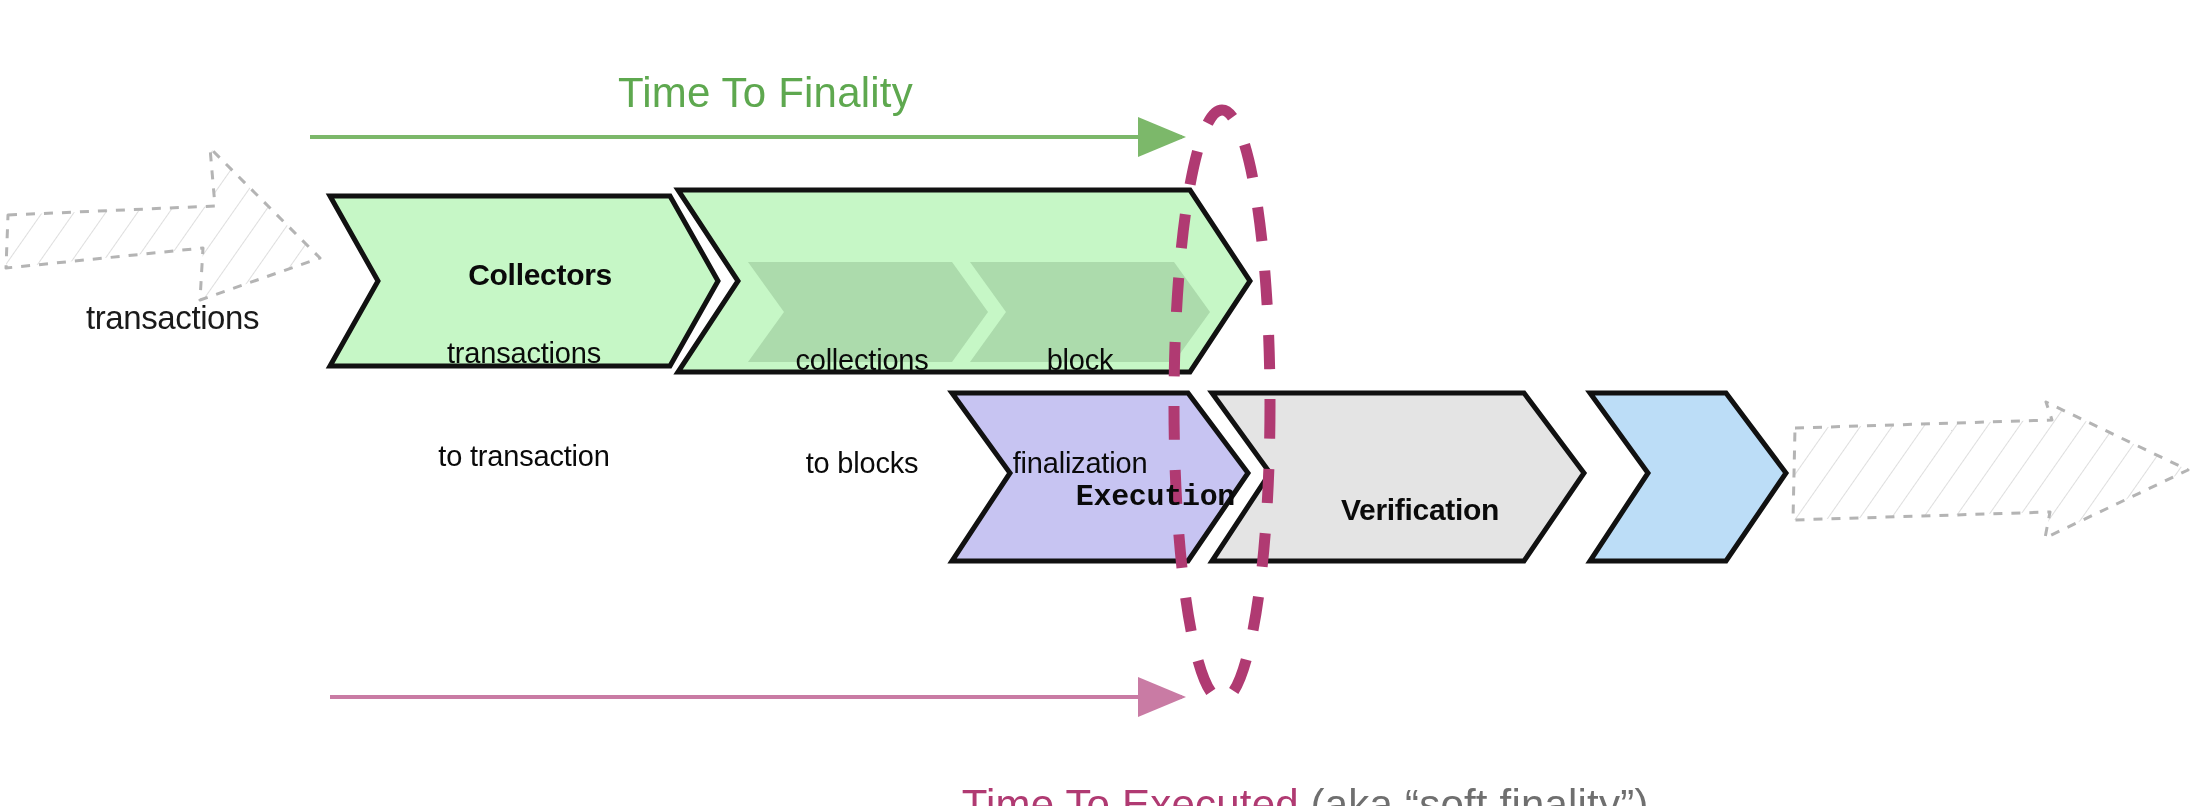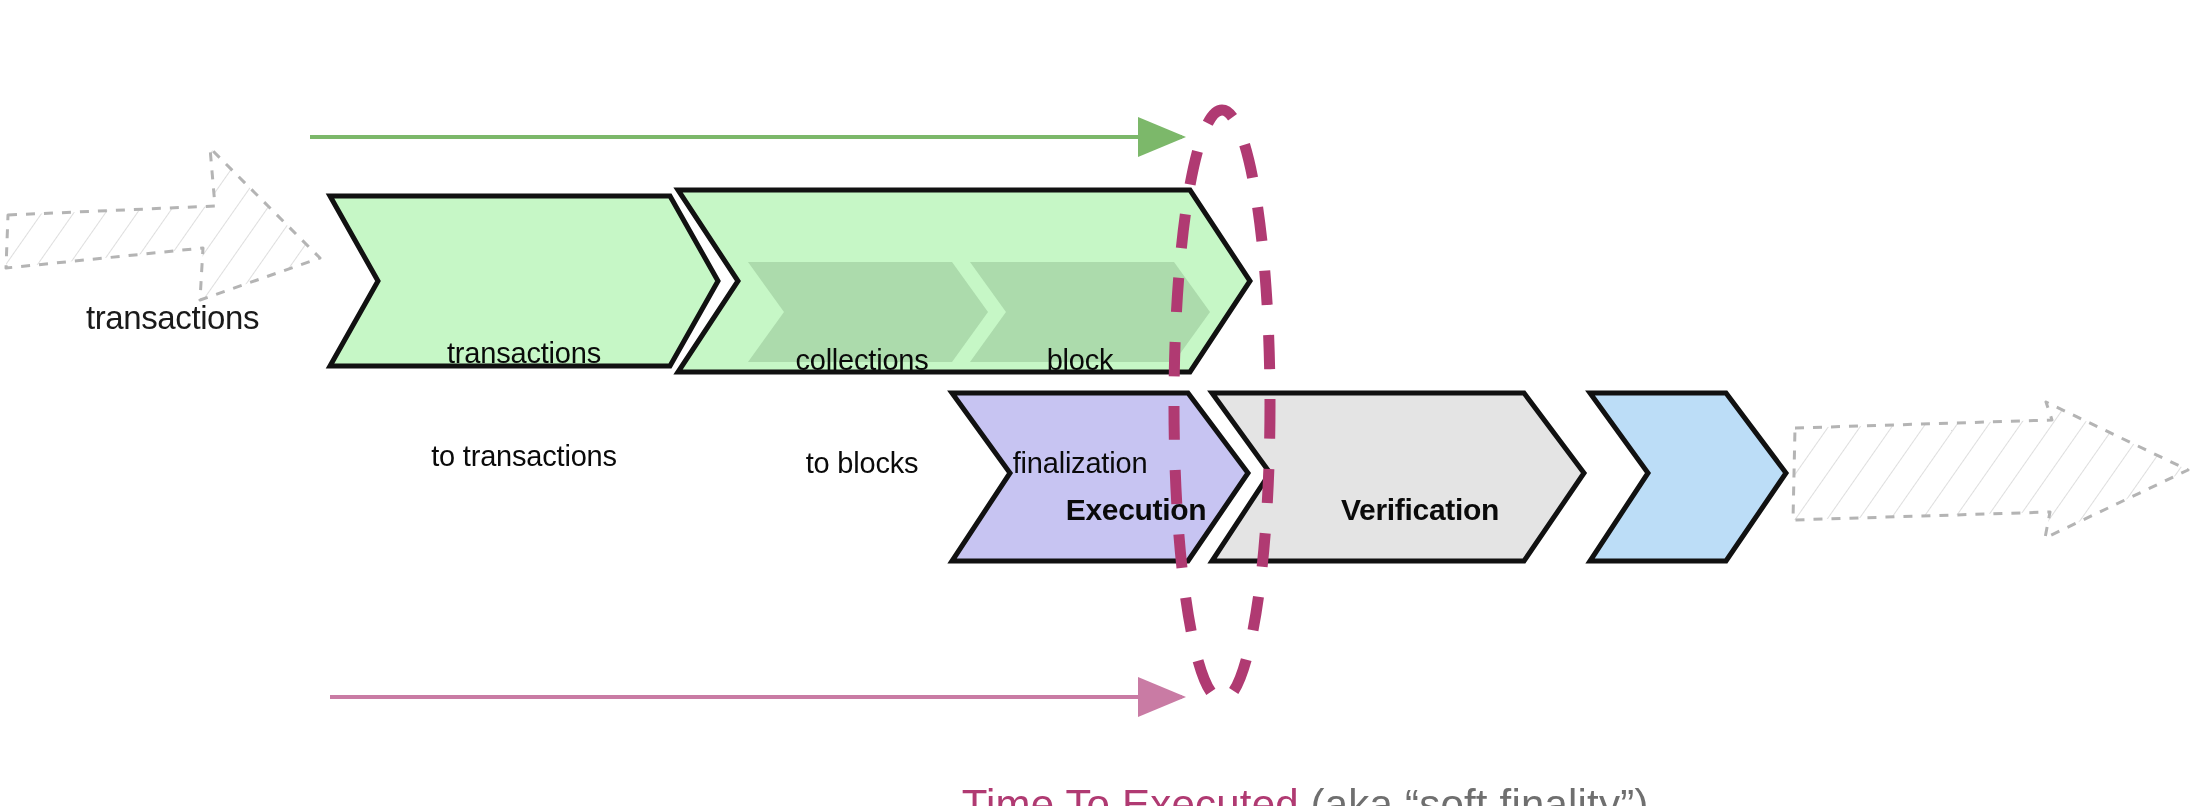--- a/index.html
+++ b/index.html
@@ -120,44 +120,50 @@
 
     <g>
       <line x1="330" y1="697" x2="1182" y2="697" stroke="#c97ba4" stroke-width="4" marker-end="url(#arrowPink)"></line>
     </g>
 
     <g>
       <ellipse cx="1222" cy="405" rx="48" ry="295" fill="none" stroke="#b03a72" stroke-width="11" stroke-dasharray="34 30" stroke-linecap="butt"></ellipse>
     </g>
   </svg>
 
+  <div class="lbl band-title center" style="left:742px; top:18px;">
+    <span class="accent-green">Time To Finality</span>
+  </div>
 
   <div class="lbl band-title" style="left:915px; top:730px;">
     <span class="accent-pink">Time To Executed</span><span class="muted"> (aka “soft finality”)</span>
   </div>
 
   <div class="lbl sketch-text center" style="left:155px; top:260px;">
     <span>transactions</span>
   </div>
 
 
+  <div class="lbl stage-title center" style="left:524px; top:222px;">
+    <span>Collectors</span>
+  </div>
   <div class="lbl stage-sub center" style="left:524px; top:268px;">
     <div>transactions</div>
-    <div>to transactions</div>
+    <div>to transaction</div>
   </div>
 
   <div class="lbl stage-sub center" style="left:1080px; top:275px;">
     <div>block</div>
     <div>finalization</div>
   </div>
   <div class="lbl stage-sub center" style="left:862px; top:275px;">
     <div>collections</div>
     <div>to blocks</div>
   </div>
 
-  <div class="lbl stage-title center" style="left:1120px; top:457px;">
+  <div class="lbl stage-title center" style="left:1120px; top:445px;font-family:Liberation Mono, monospace;">
     <span>Execution</span>
   </div>
   <div class="lbl stage-title center" style="left:1404px; top:457px;">
     <span>Verification</span>
   </div>
 
 </div>
 
 </body></html>

